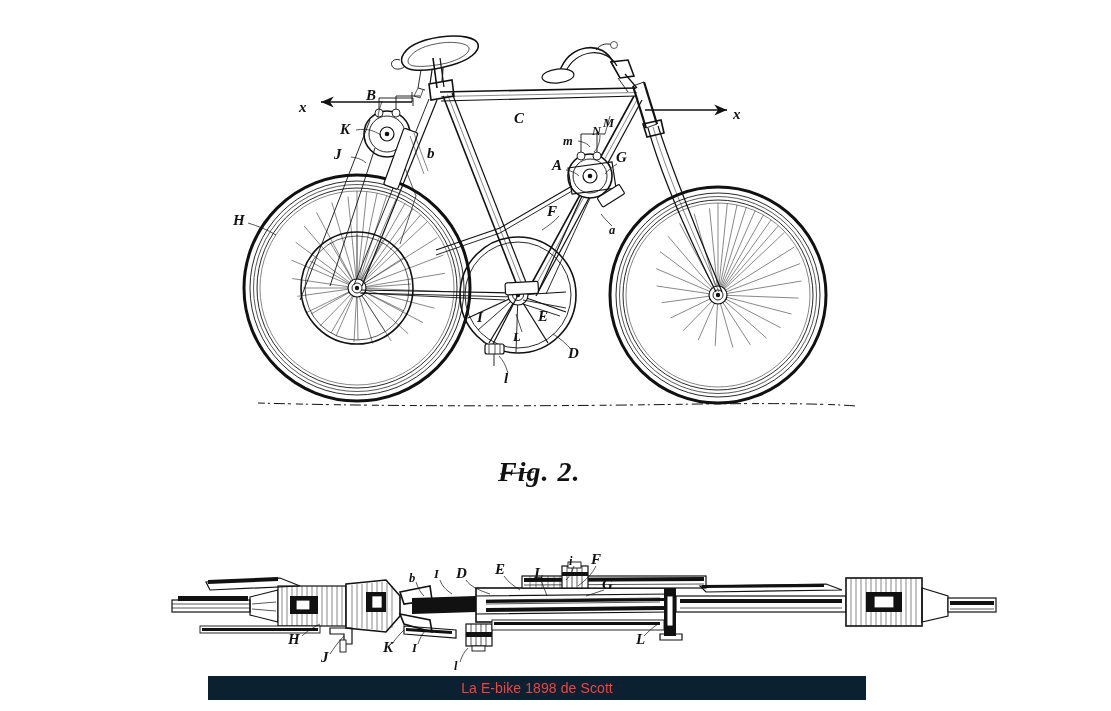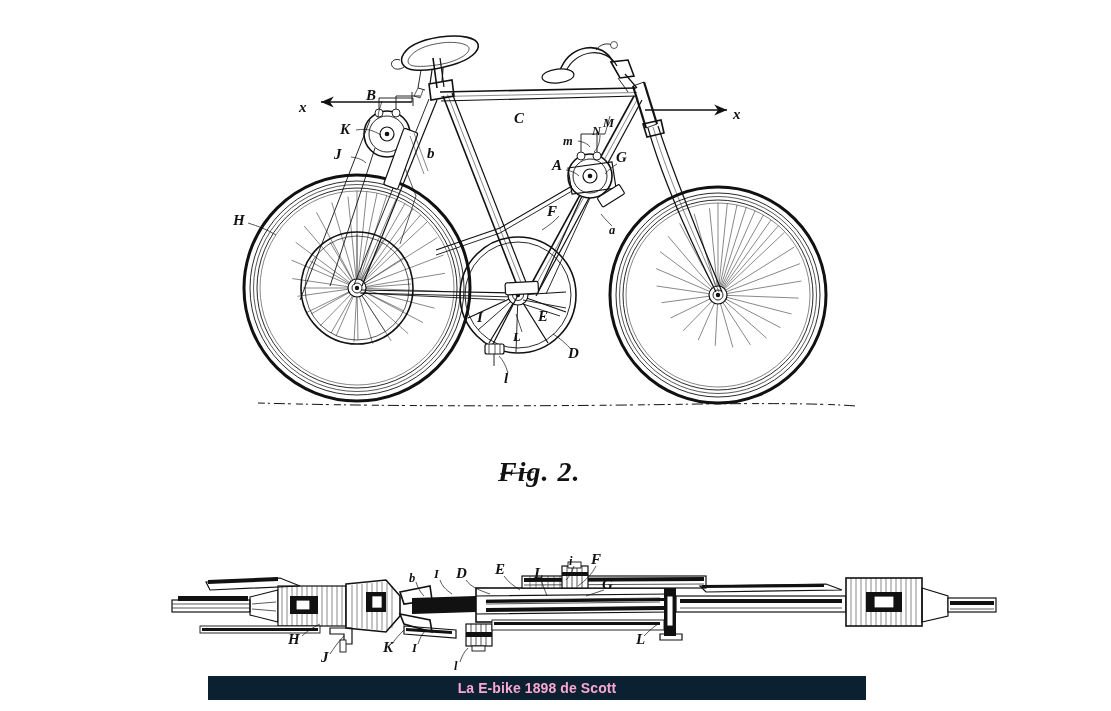--- a/index.html
+++ b/index.html
@@ -34,24 +34,24 @@
     top: 676px;
     width: 658px;
     height: 24px;
     background: #0b2030;
     display: flex;
     align-items: center;
     justify-content: center;
     box-sizing: border-box;
   }
   .caption-text {
-    color: #f9a8d4;
+    color: #ef4444;
     font-family: "Liberation Sans", sans-serif;
     font-size: 14px;
-    font-weight: bold;
+    font-weight: normal;
     letter-spacing: 0.1px;
     white-space: nowrap;
     line-height: 1;
   }
   
   .ink { fill: none; stroke: #111111; }
   .ink-fill { fill: #111111; stroke: none; }
   .w05 { stroke-width: 0.5; }
   .w07 { stroke-width: 0.7; }
   .w09 { stroke-width: 0.9; }

